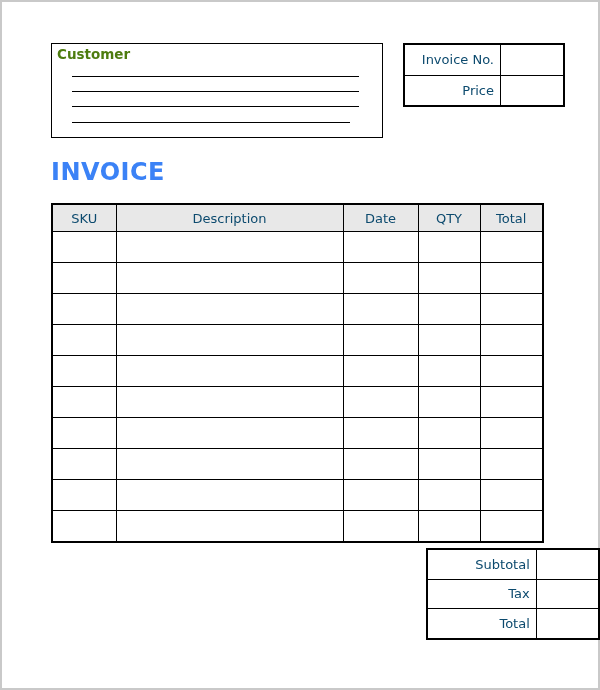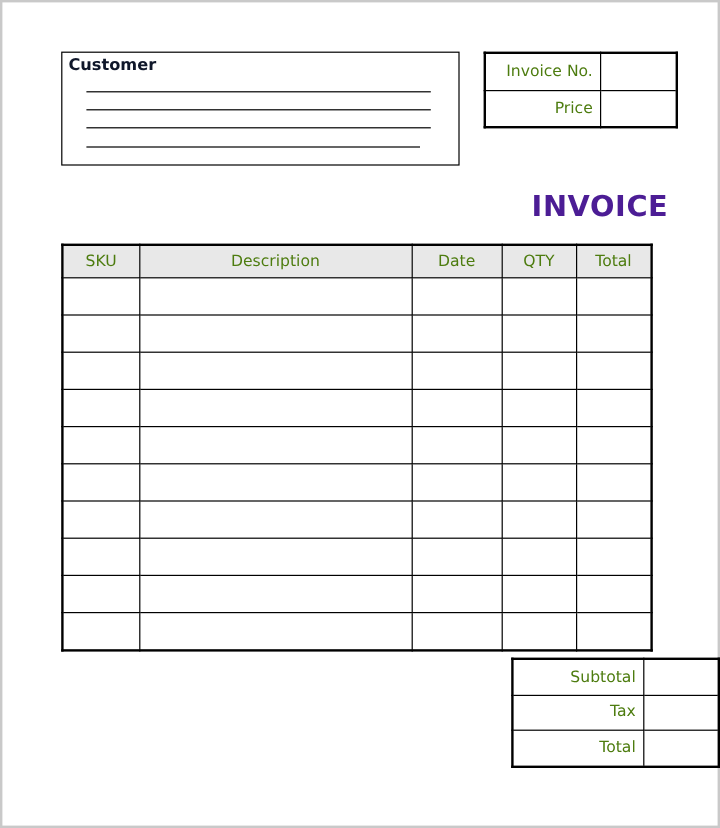--- a/index.html
+++ b/index.html
@@ -28,64 +28,64 @@
     left: 51px; top: 43px;
     width: 332px; height: 95px;
     border: 1.6px solid #000;
     box-sizing: border-box;
   }
   .customer-label {
     position: absolute;
     left: 5px; top: 2px;
     font-size: 13.5px;
     font-weight: bold;
-    color: #0f172a;
+    color: #4d7c0f;
   }
   .customer-lines { position: absolute; inset: 0; }
   .customer-fill-line {
     position: absolute;
     left: 20px;
     width: 287px;
     border-bottom: 1.5px solid #000;
     height: 0;
   }
   .customer-fill-line:nth-child(1) { top: 32px; }
   .customer-fill-line:nth-child(2) { top: 47px; }
   .customer-fill-line:nth-child(3) { top: 62px; }
   .customer-fill-line:nth-child(4) { top: 78px; width: 278px; }
 
   
   table {
     border-collapse: collapse;
     table-layout: fixed;
     font-size: 13px;
-    color: #4d7c0f;
+    color: #0c4a6e;
   }
   td, th { border: 1.5px solid #000; padding: 0; overflow: hidden; }
   table.outer { border: 2px solid #000; }
 
   
   .info-table { position: absolute; left: 403px; top: 43px; }
   .info-table td { height: 29.5px; }
   .info-table .lbl {
     width: 89px;
     text-align: right;
     padding-right: 6px;
   }
   .info-table .val { width: 62px; background: #fff; }
 
   
   .invoice-title {
     position: absolute;
     left: 51px; top: 158px;
     width: 506px;
-    text-align: right;
+    text-align: left;
     font-size: 24px;
     font-weight: bold;
-    color: #4c1d95;
+    color: #3b82f6;
     letter-spacing: 0.5px;
   }
 
   
   .items-table { position: absolute; left: 51px; top: 203px; }
   .items-table th {
     height: 26px;
     font-weight: normal;
     text-align: center;
     background: #e8e8e8;

